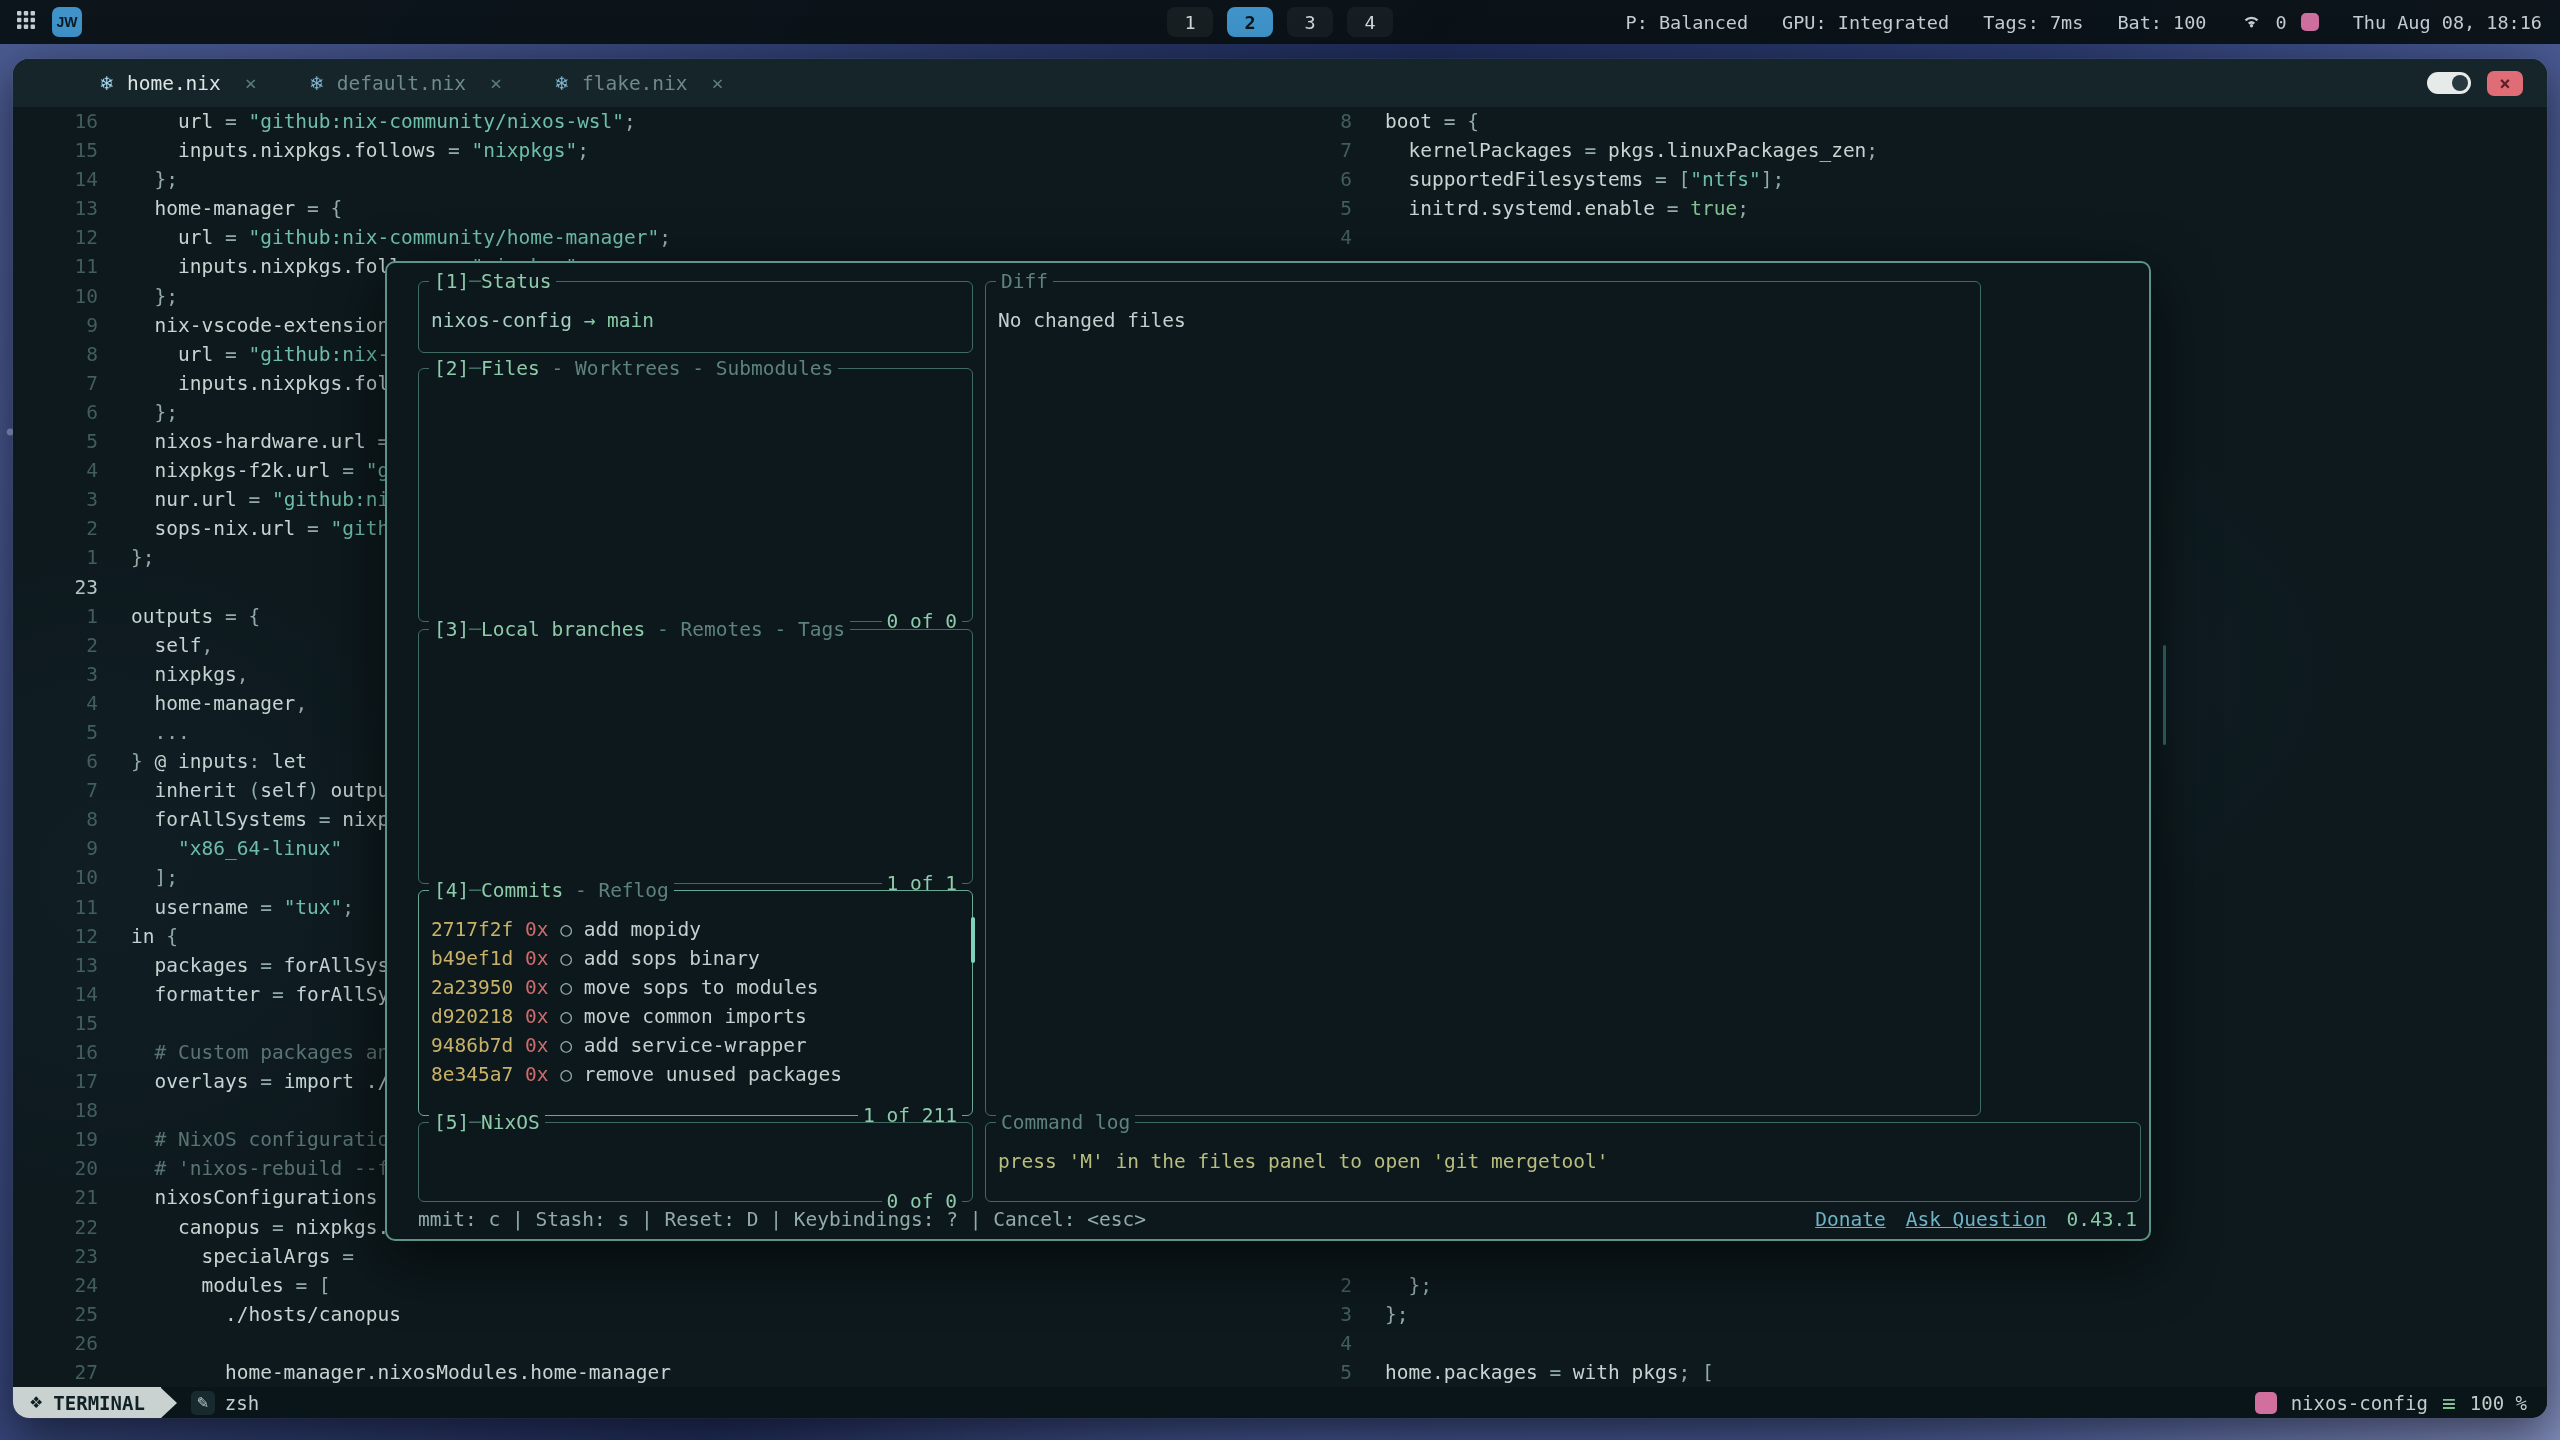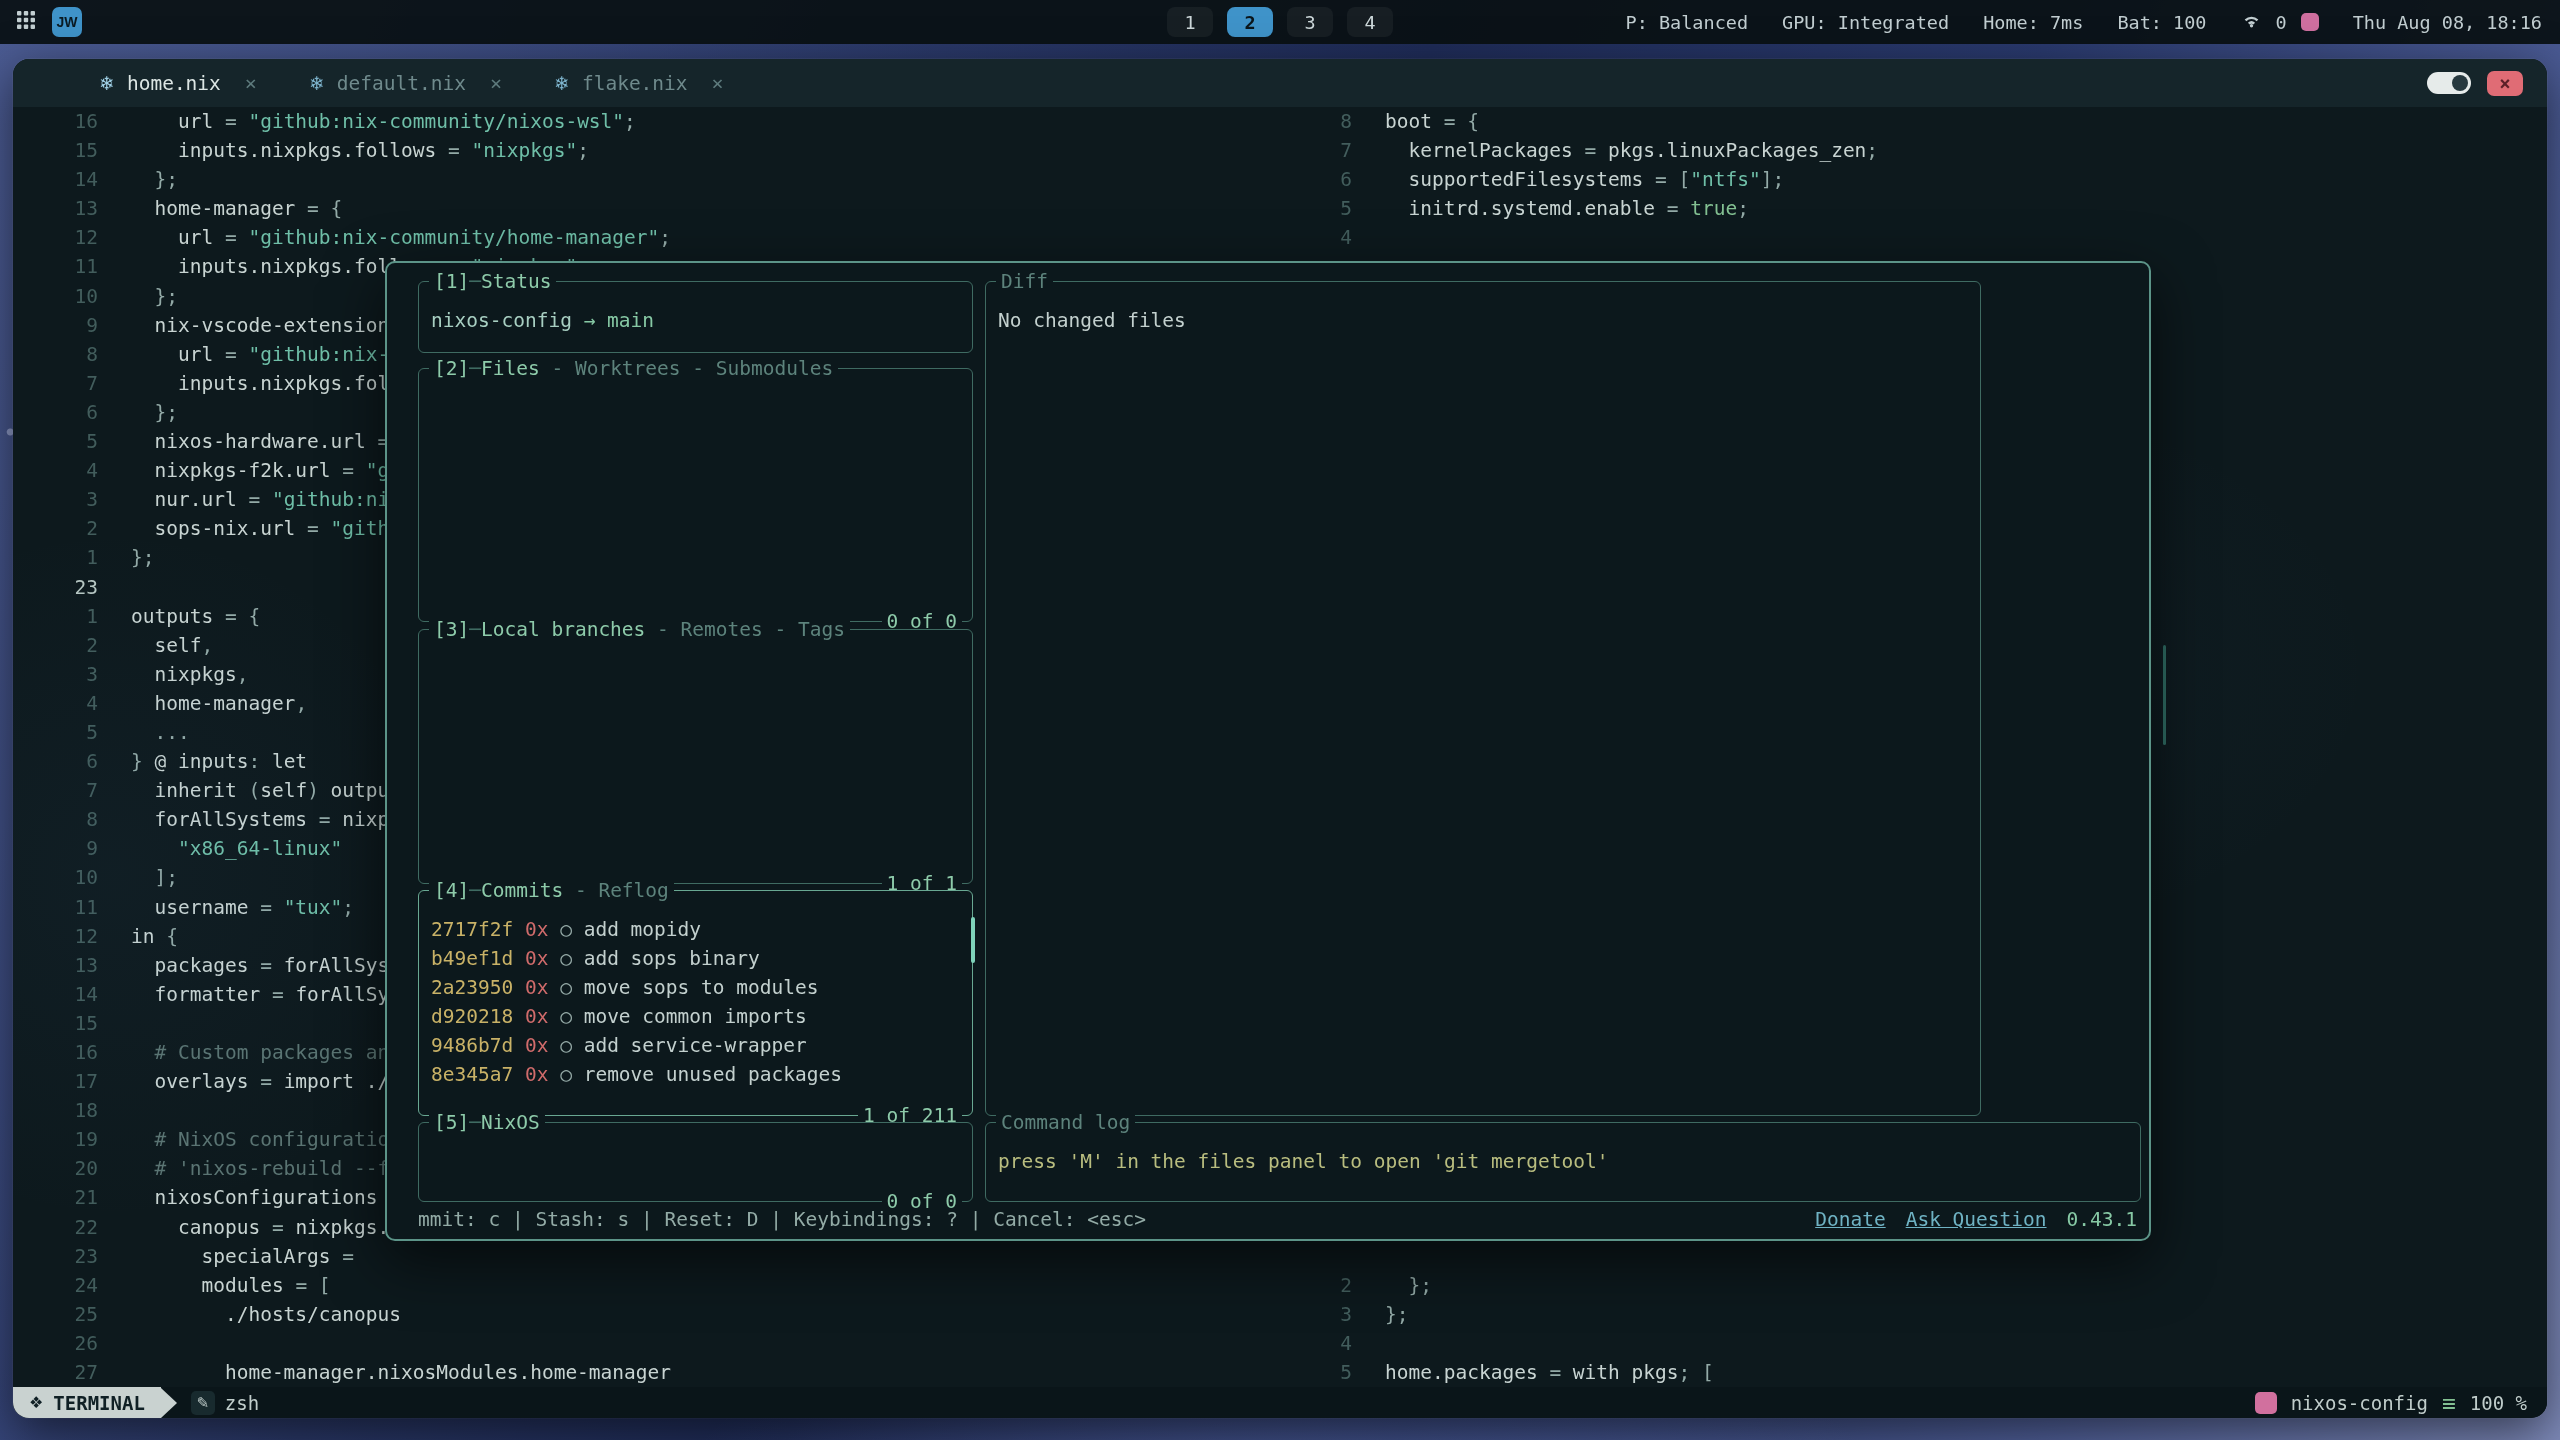--- a/index.html
+++ b/index.html
@@ -150,21 +150,21 @@
     </div>
     <div class="bar-center">
       <span class="ws">1</span>
       <span class="ws active">2</span>
       <span class="ws">3</span>
       <span class="ws">4</span>
     </div>
     <div class="bar-right">
       <span class="mod">P: Balanced</span>
       <span class="mod">GPU: Integrated</span>
-      <span class="mod">Home: 7ms</span>
+      <span class="mod">Tags: 7ms</span>
       <span class="mod">Bat: 100</span>
       <span class="icon-group">
         <span>
           <svg width="21" height="21" viewBox="0 0 24 24" fill="#c2ced1">
             <circle cx="12" cy="18" r="1.9"></circle>
             <path d="M4.2 10.8a11.3 11.3 0 0 1 15.6 0l-1.9 2a8.5 8.5 0 0 0-11.8 0z"></path>
             <path d="M7.9 14.5a6.2 6.2 0 0 1 8.2 0l-2 2a3.4 3.4 0 0 0-4.2 0z"></path>
           </svg>
         </span>
         <span class="mod">0</span>

